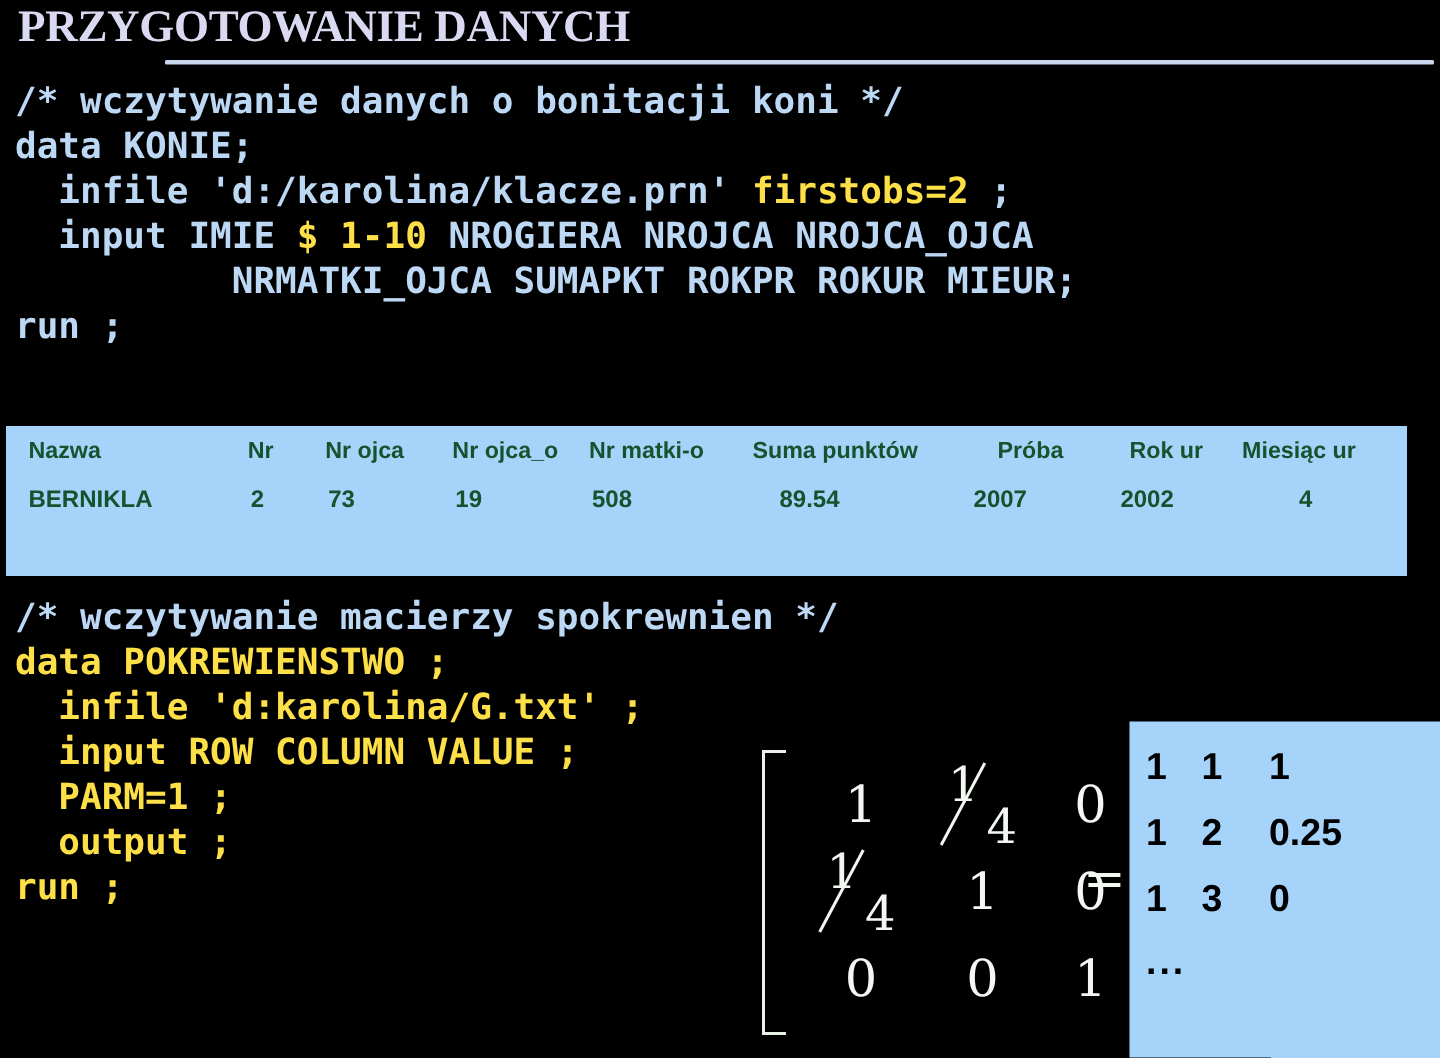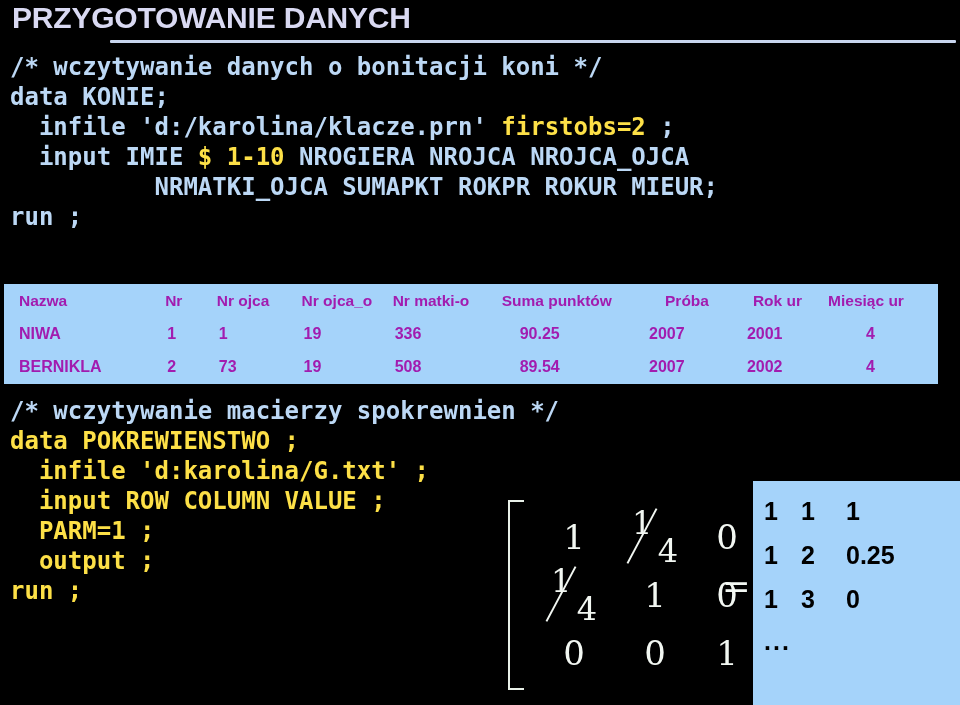--- a/index.html
+++ b/index.html
@@ -13,21 +13,21 @@
     position: relative;
     overflow: hidden;
     font-family: "Liberation Sans", sans-serif;
   }
 
   
   .slide-title {
     position: absolute;
     left: 12px;
     top: 1px;
-    font-family: Liberation Sans, sans-serif;
+    font-family: Liberation Serif, serif;
     font-size: 30px;
     font-weight: bold;
     color: #d9d9f2;
     letter-spacing: -0.2px;
     white-space: nowrap;
   }
   .title-rule {
     position: absolute;
     left: 110px;
     top: 40px;
@@ -63,21 +63,21 @@
     height: 100px;
     background: #a5d3fa;
     box-sizing: border-box;
   }
   .data-table table {
     width: 100%;
     border-collapse: collapse;
     font-family: "Liberation Sans", sans-serif;
     font-size: 16px;
     font-weight: bold;
-    color: #a21caf;
+    color: #14532d;
     border-radius: 26px;
   }
   .data-table th, .data-table td {
     padding: 0;
     height: 33px;
     text-align: left;
     white-space: nowrap;
     font-weight: bold;
   }
   .data-table th { font-size: 15.5px; }
@@ -231,31 +231,20 @@
         <th class="col-ojcao">Nr ojca_o</th>
         <th class="col-matki">Nr matki-o</th>
         <th class="col-suma">Suma punktów</th>
         <th class="col-proba">Próba</th>
         <th class="col-rok">Rok ur</th>
         <th class="col-mies">Miesiąc ur</th>
       </tr>
     </thead>
     <tbody>
       <tr>
-        <td class="col-name">NIWA</td>
-        <td class="col-nr">1</td>
-        <td class="col-ojca">1</td>
-        <td class="col-ojcao">19</td>
-        <td class="col-matki">336</td>
-        <td class="col-suma">90.25</td>
-        <td class="col-proba">2007</td>
-        <td class="col-rok">2001</td>
-        <td class="col-mies">4</td>
-      </tr>
-      <tr>
         <td class="col-name">BERNIKLA</td>
         <td class="col-nr">2</td>
         <td class="col-ojca">73</td>
         <td class="col-ojcao">19</td>
         <td class="col-matki">508</td>
         <td class="col-suma">89.54</td>
         <td class="col-proba">2007</td>
         <td class="col-rok">2002</td>
         <td class="col-mies">4</td>
       </tr>

